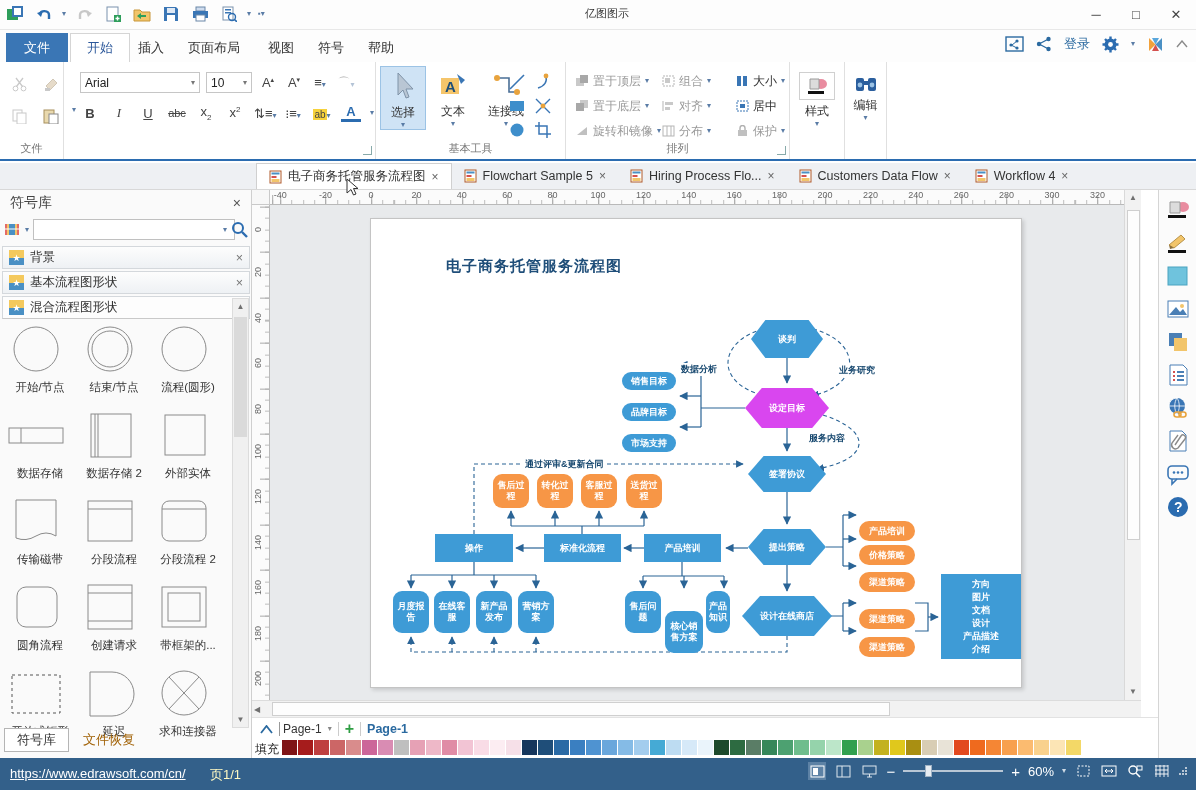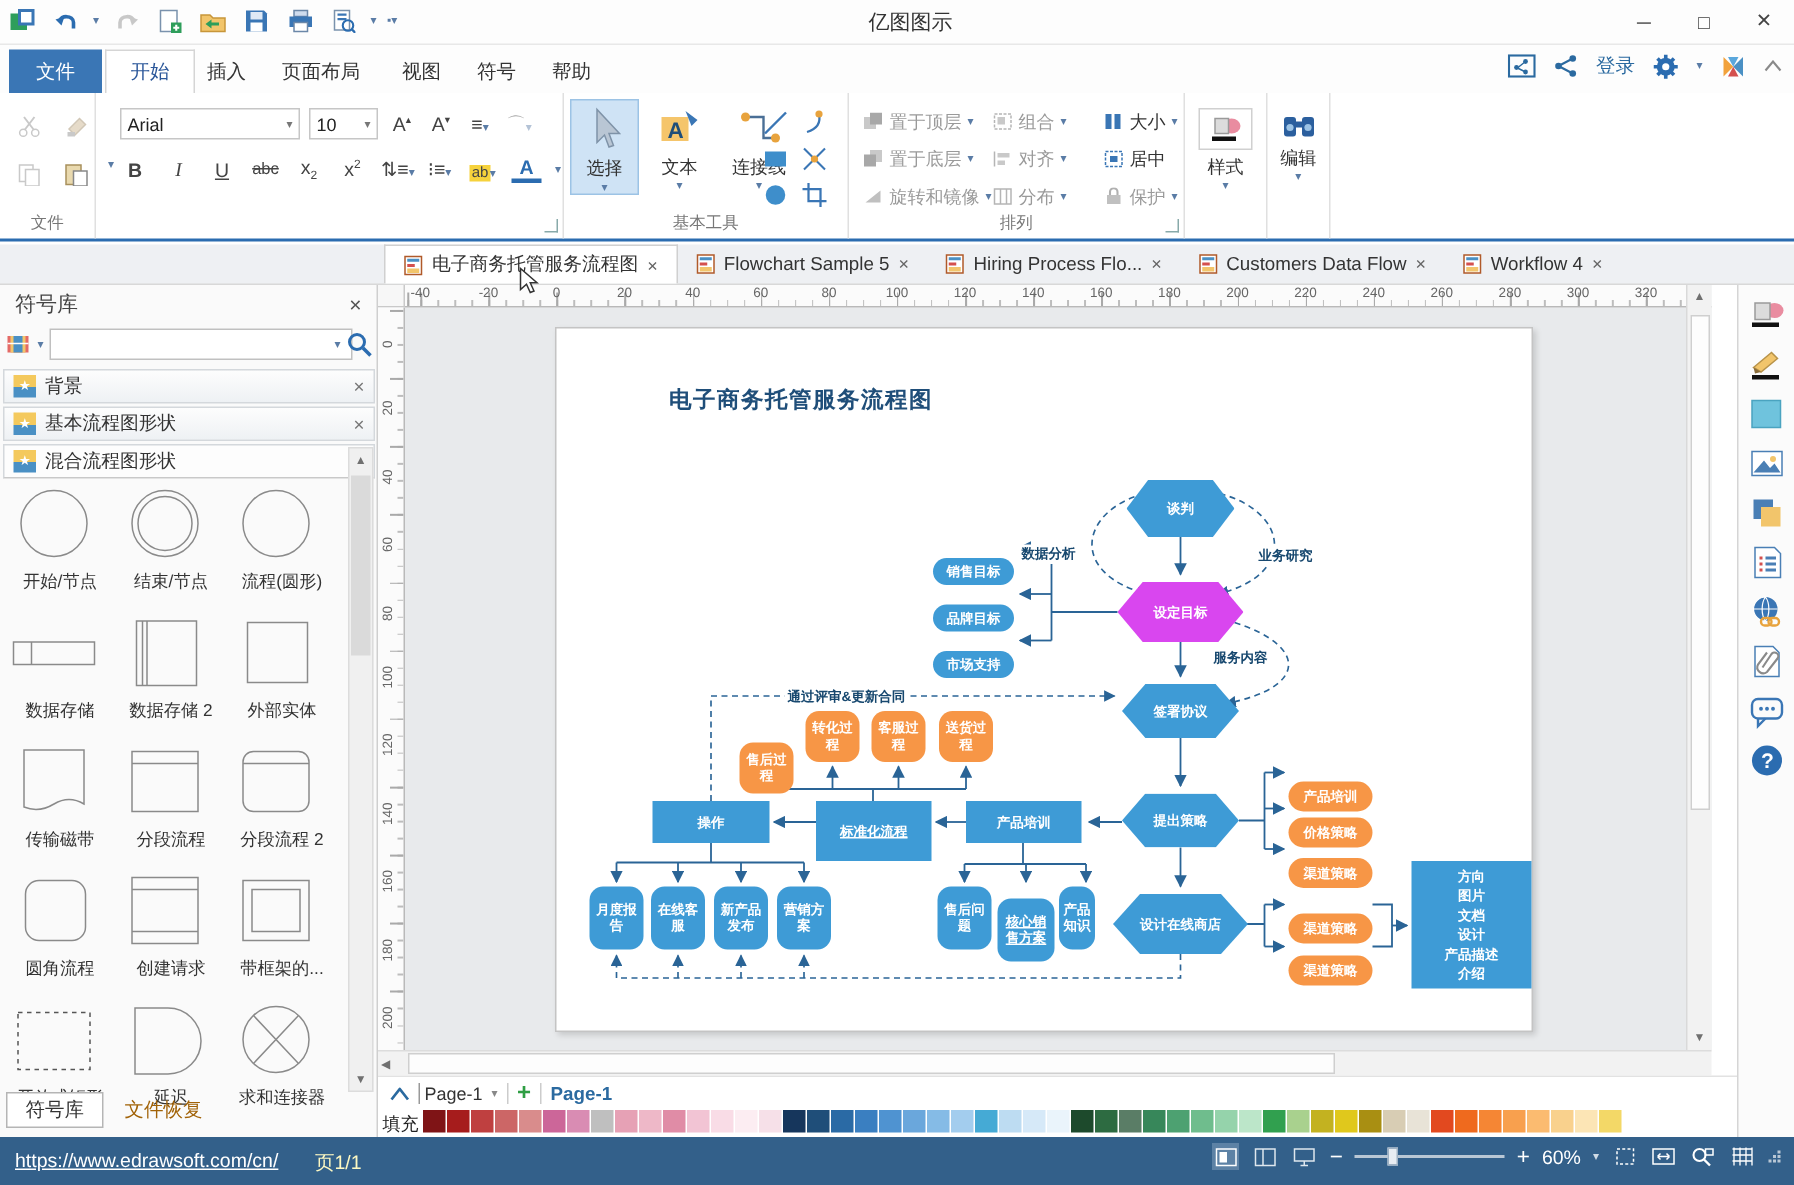--- a/index.html
+++ b/index.html
@@ -5,21 +5,21 @@
   * { margin:0; padding:0; box-sizing:border-box; }
   html,body { width:1196px; height:790px; overflow:hidden;
     font-family:"Liberation Sans","DejaVu Sans",sans-serif; font-size:12px; background:#fff; color:#333;
     -webkit-font-smoothing:antialiased; }
   .abs { position:absolute; }
   
   #titlebar { position:absolute; left:0; top:0; width:1196px; height:30px; background:#fdfdfd; border-bottom:1px solid #e8e8e8; }
   .qat { position:absolute; left:4px; top:3px; display:flex; align-items:center; gap:7px; }
   .qat .qbtn { width:22px; height:22px; display:flex; align-items:center; justify-content:center; }
   .caret { font-size:8px; color:#5a7ca6; line-height:1; }
-  #win-title { position:absolute; left:18px; right:0; top:6px; text-align:center; font-size:14px; color:#333; }
+  #win-title { position:absolute; left:18px; right:0; top:6px; text-align:center; font-size:11px; color:#333; }
   .winctl { position:absolute; top:0; height:28px; width:40px; display:flex; align-items:center; justify-content:center; color:#444; font-size:13px; }
   
   #tabrow { position:absolute; left:0; top:30px; width:1196px; height:32px; background:#fdfdfd; }
   #file-tab { position:absolute; left:6px; top:3px; width:62px; height:29px; background:#3a76b5; color:#fff; display:flex; align-items:center; justify-content:center; font-size:13px; }
   .rtab { position:absolute; top:3px; height:29px; padding:0 16px; display:flex; align-items:center; font-size:13px; color:#333; }
   .rtab.active { background:#fff; border:1px solid #d5d5d5; border-bottom:none; color:#2b579a; }
   #tabrow-right { position:absolute; right:8px; top:5px; display:flex; align-items:center; gap:12px; color:#2b6aa0; }
   #login-btn { color:#2b6aa0; font-size:13px; }
   
   #ribbon { position:absolute; left:0; top:62px; width:1196px; height:99px; background:#fff; border-bottom:2px solid #2b6cb0; }
@@ -795,38 +795,38 @@
       </svg>
       <div id="dg-nodes">
           <div class="dnode hex" style="left: 380px; top: 101px; width: 72px; height: 38px; background: rgb(62, 155, 214);">谈判</div>
           <div class="dnode hex" style="left: 374px; top: 169px; width: 84px; height: 40px; background: #d946ef;">设定目标</div>
           <div class="dnode hex" style="left: 377px; top: 237px; width: 78px; height: 36px; background: rgb(62, 155, 214);">签署协议</div>
           <div class="dnode hex" style="left: 377px; top: 310px; width: 78px; height: 36px; background: rgb(62, 155, 214);">提出策略</div>
           <div class="dnode hex" style="left: 371px; top: 377px; width: 90px; height: 40px; background: rgb(62, 155, 214);">设计在线商店</div>
           <div class="dnode pill" style="left: 251px; top: 137px; width: 54px; height: 18px; background: rgb(62, 155, 214);">销售目标</div>
           <div class="dnode pill" style="left: 251px; top: 168px; width: 54px; height: 18px; background: rgb(62, 155, 214);">品牌目标</div>
           <div class="dnode pill" style="left: 251px; top: 199px; width: 54px; height: 18px; background: rgb(62, 155, 214);">市场支持</div>
-          <div class="dnode osq" style="left: 122px; top: 255px; width: 36px; height: 34px; background: rgb(247, 150, 70); margin-top: 21px;">售后过程</div>
+          <div class="dnode osq" style="left: 122px; top: 255px; width: 36px; height: 34px; background: rgb(247, 150, 70);">售后过程</div>
           <div class="dnode osq" style="left: 166px; top: 255px; width: 36px; height: 34px; background: rgb(247, 150, 70);">转化过程</div>
           <div class="dnode osq" style="left: 210px; top: 255px; width: 36px; height: 34px; background: rgb(247, 150, 70);">客服过程</div>
           <div class="dnode osq" style="left: 255px; top: 255px; width: 36px; height: 34px; background: rgb(247, 150, 70);">送货过程</div>
           <div class="dnode rect" style="left: 64px; top: 315px; width: 78px; height: 28px; background: rgb(62, 155, 214);">操作</div>
-          <div class="dnode rect" style="left: 173px; top: 315px; width: 77px; height: 40px; background: rgb(62, 155, 214); text-decoration: underline;">标准化流程</div>
+          <div class="dnode rect" style="left: 173px; top: 315px; width: 77px; height: 28px; background: rgb(62, 155, 214);">标准化流程</div>
           <div class="dnode rect" style="left: 273px; top: 315px; width: 77px; height: 28px; background: rgb(62, 155, 214);">产品培训</div>
           <div class="dnode pill" style="left: 488px; top: 286px; width: 56px; height: 20px; background: rgb(247, 150, 70);">产品培训</div>
           <div class="dnode pill" style="left: 488px; top: 310px; width: 56px; height: 20px; background: rgb(247, 150, 70);">价格策略</div>
           <div class="dnode pill" style="left: 488px; top: 337px; width: 56px; height: 20px; background: rgb(247, 150, 70);">渠道策略</div>
           <div class="dnode pill" style="left: 488px; top: 374px; width: 56px; height: 20px; background: rgb(247, 150, 70);">渠道策略</div>
           <div class="dnode pill" style="left: 488px; top: 402px; width: 56px; height: 20px; background: rgb(247, 150, 70);">渠道策略</div>
           <div class="dnode osq" style="left: 22px; top: 372px; width: 36px; height: 42px; background: rgb(62, 155, 214);">月度报告</div>
           <div class="dnode osq" style="left: 63px; top: 372px; width: 36px; height: 42px; background: rgb(62, 155, 214);">在线客服</div>
           <div class="dnode osq" style="left: 105px; top: 372px; width: 36px; height: 42px; background: rgb(62, 155, 214);">新产品发布</div>
           <div class="dnode osq" style="left: 147px; top: 372px; width: 36px; height: 42px; background: rgb(62, 155, 214);">营销方案</div>
           <div class="dnode osq" style="left: 254px; top: 372px; width: 36px; height: 42px; background: rgb(62, 155, 214);">售后问题</div>
-          <div class="dnode osq" style="left: 294px; top: 380px; width: 38px; height: 42px; background: rgb(62, 155, 214); text-decoration: underline;">核心销售方案</div>
+          <div class="dnode osq" style="left: 294px; top: 392px; width: 38px; height: 42px; background: rgb(62, 155, 214);">核心销售方案</div>
           <div class="dnode osq" style="left: 335px; top: 372px; width: 24px; height: 42px; background: rgb(62, 155, 214);">产品知识</div>
           <div class="dnode textbox" style="left: 570px; top: 355px; width: 80px; height: 85px; background: rgb(62, 155, 214);">
             <div>方向</div>
             <div>图片</div>
             <div>文档</div>
             <div>设计</div>
             <div>产品描述</div>
             <div>介绍</div>
           </div>
         </div>

